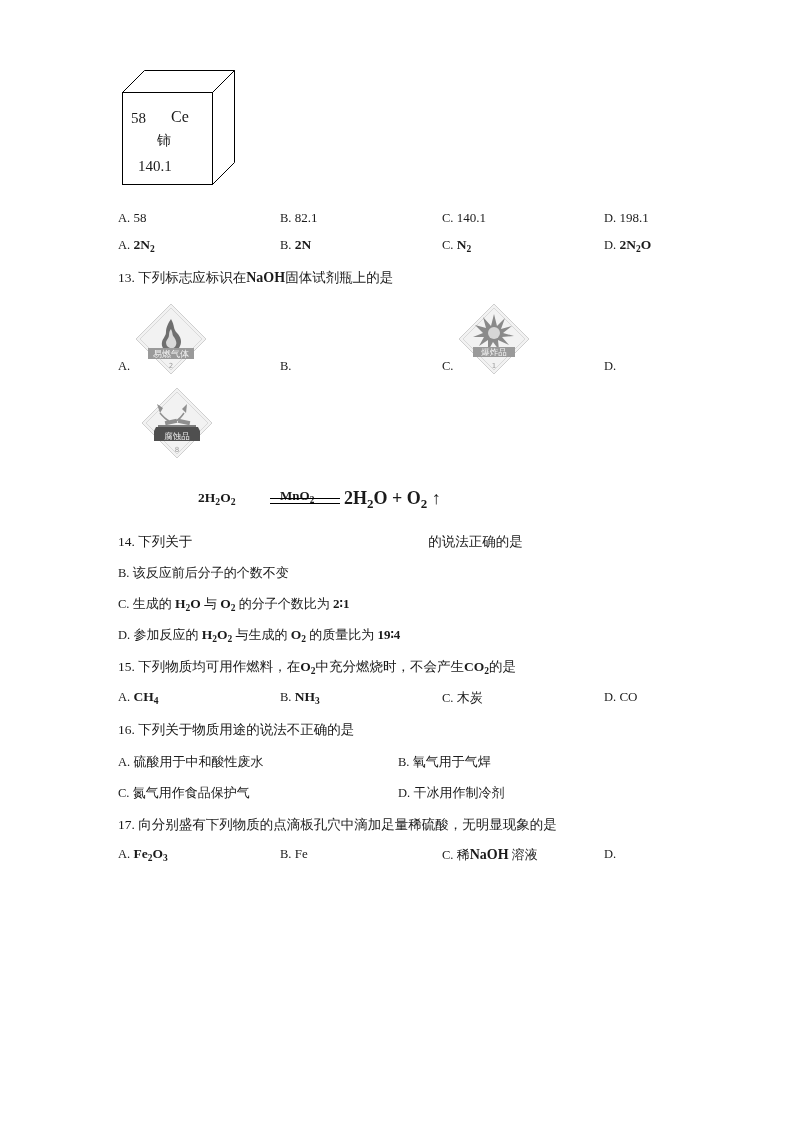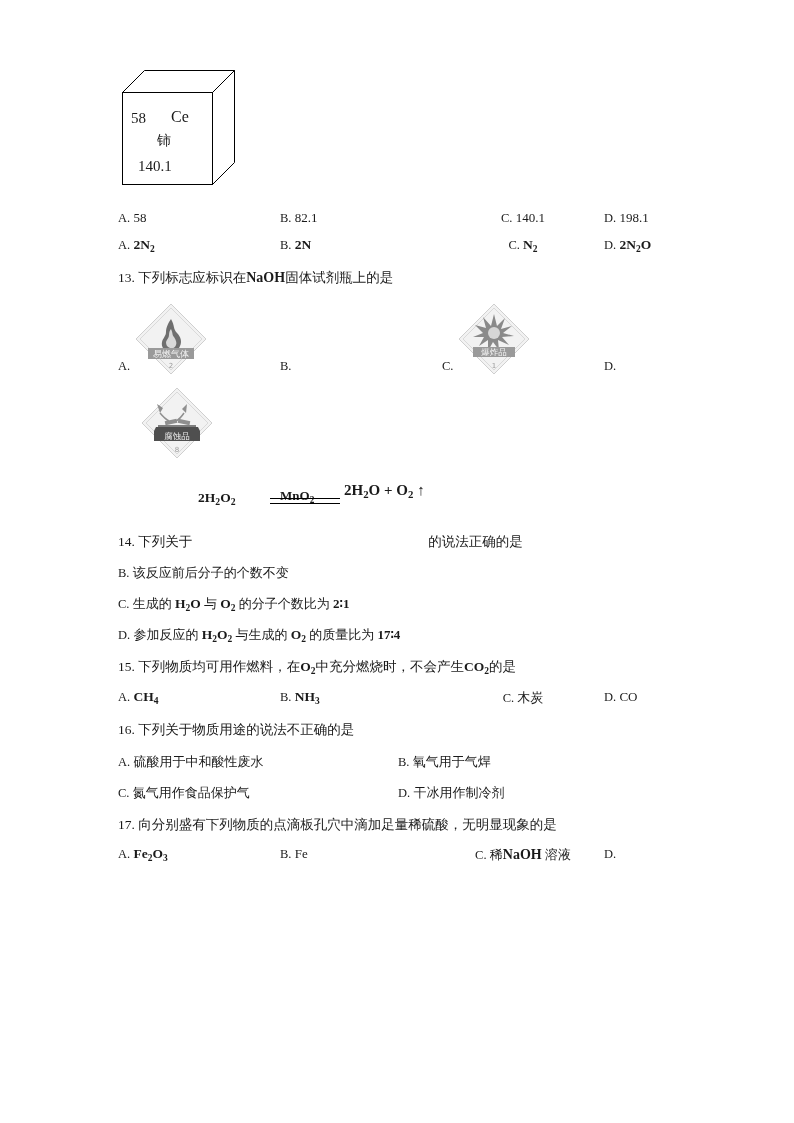--- a/index.html
+++ b/index.html
@@ -77,21 +77,21 @@
   .opts {
     display: flex;
     margin: 11px 0 0 0;
     font-size: 13px;
   }
   .opts > div {
     flex: 0 0 auto;
   }
   .w1 { width: 162px; }
   .w2 { width: 162px; }
-  .w3 { width: 162px; text-align: center; }
+  .w3 { width: 162px; }
   .w4 { width: 74px; }
   .opt-label { font-size: 12.5px; }
 
   .formula {
     font-family: "Liberation Serif", serif;
     font-weight: bold;
     font-size: 13.5px;
   }
   .formula sub {
     font-size: 9.5px;
@@ -156,22 +156,22 @@
   .eq-left {
     position: absolute;
     left: 0px;
     top: 14px;
     font-size: 13.5px;
     font-weight: bold;
   }
   .eq-right {
     position: absolute;
     left: 146px;
-    top: 6px;
-    font-size: 15px;
+    top: 12px;
+    font-size: 18px;
     font-weight: bold;
   }
   .q14-line {
     font-size: 13.5px;
     margin-top: 13px;
   }
   .q14-gap { display: inline-block; width: 236px; }
 
   .sub-item {
     font-size: 13px;
@@ -331,21 +331,21 @@
       <span>的分子个数比为</span>
       <span class="inline-bold">2∶1</span>
     </div>
     <div class="sub-item">
       <span class="opt-letter">D.</span>
       <span>参加反应的</span>
       <span class="formula">H<sub>2</sub>O<sub>2</sub></span>
       <span>与生成的</span>
       <span class="formula">O<sub>2</sub></span>
       <span>的质量比为</span>
-      <span class="inline-bold">17∶4</span>
+      <span class="inline-bold">19∶4</span>
     </div>
 
     <div class="q">
       <span>15. 下列物质均可用作燃料，在</span><span class="formula">O<sub>2</sub></span><span>中充分燃烧时，不会产生</span><span class="formula">CO<sub>2</sub></span><span>的是</span>
     </div>
     <div class="opts">
       <div class="w1">
         <span class="opt-label">A.</span>
         <span class="formula">CH<sub>4</sub></span>
       </div>

